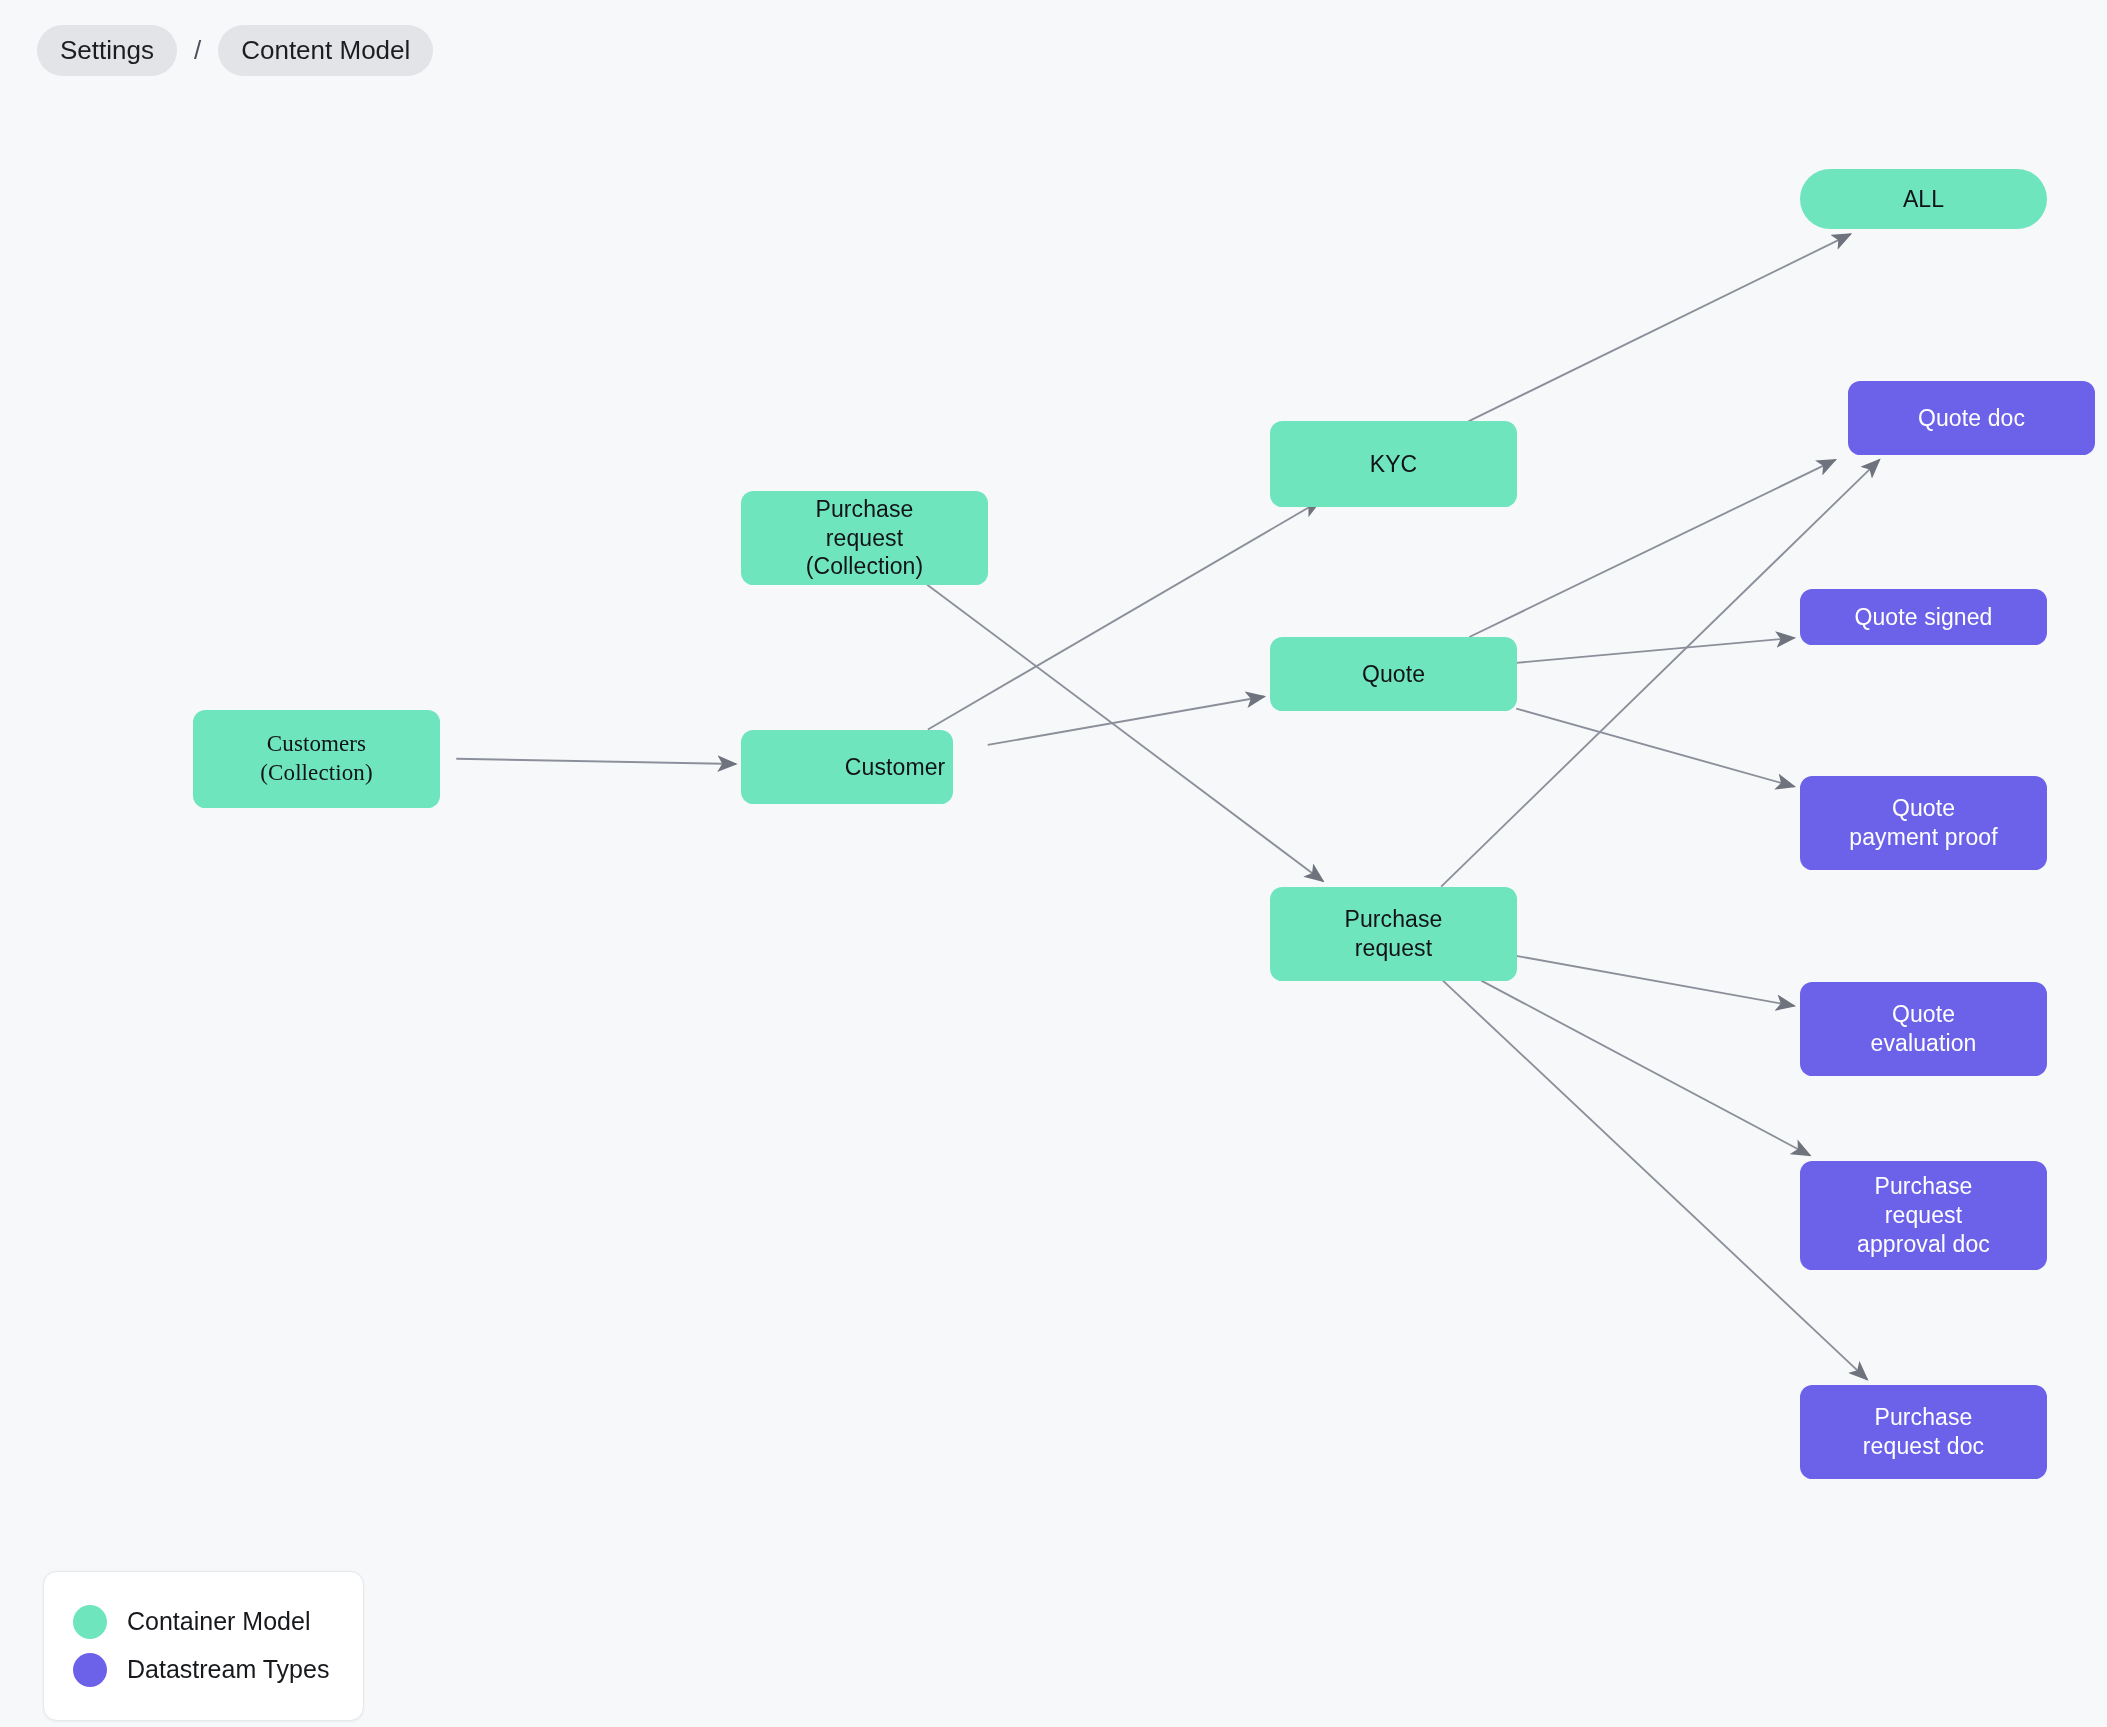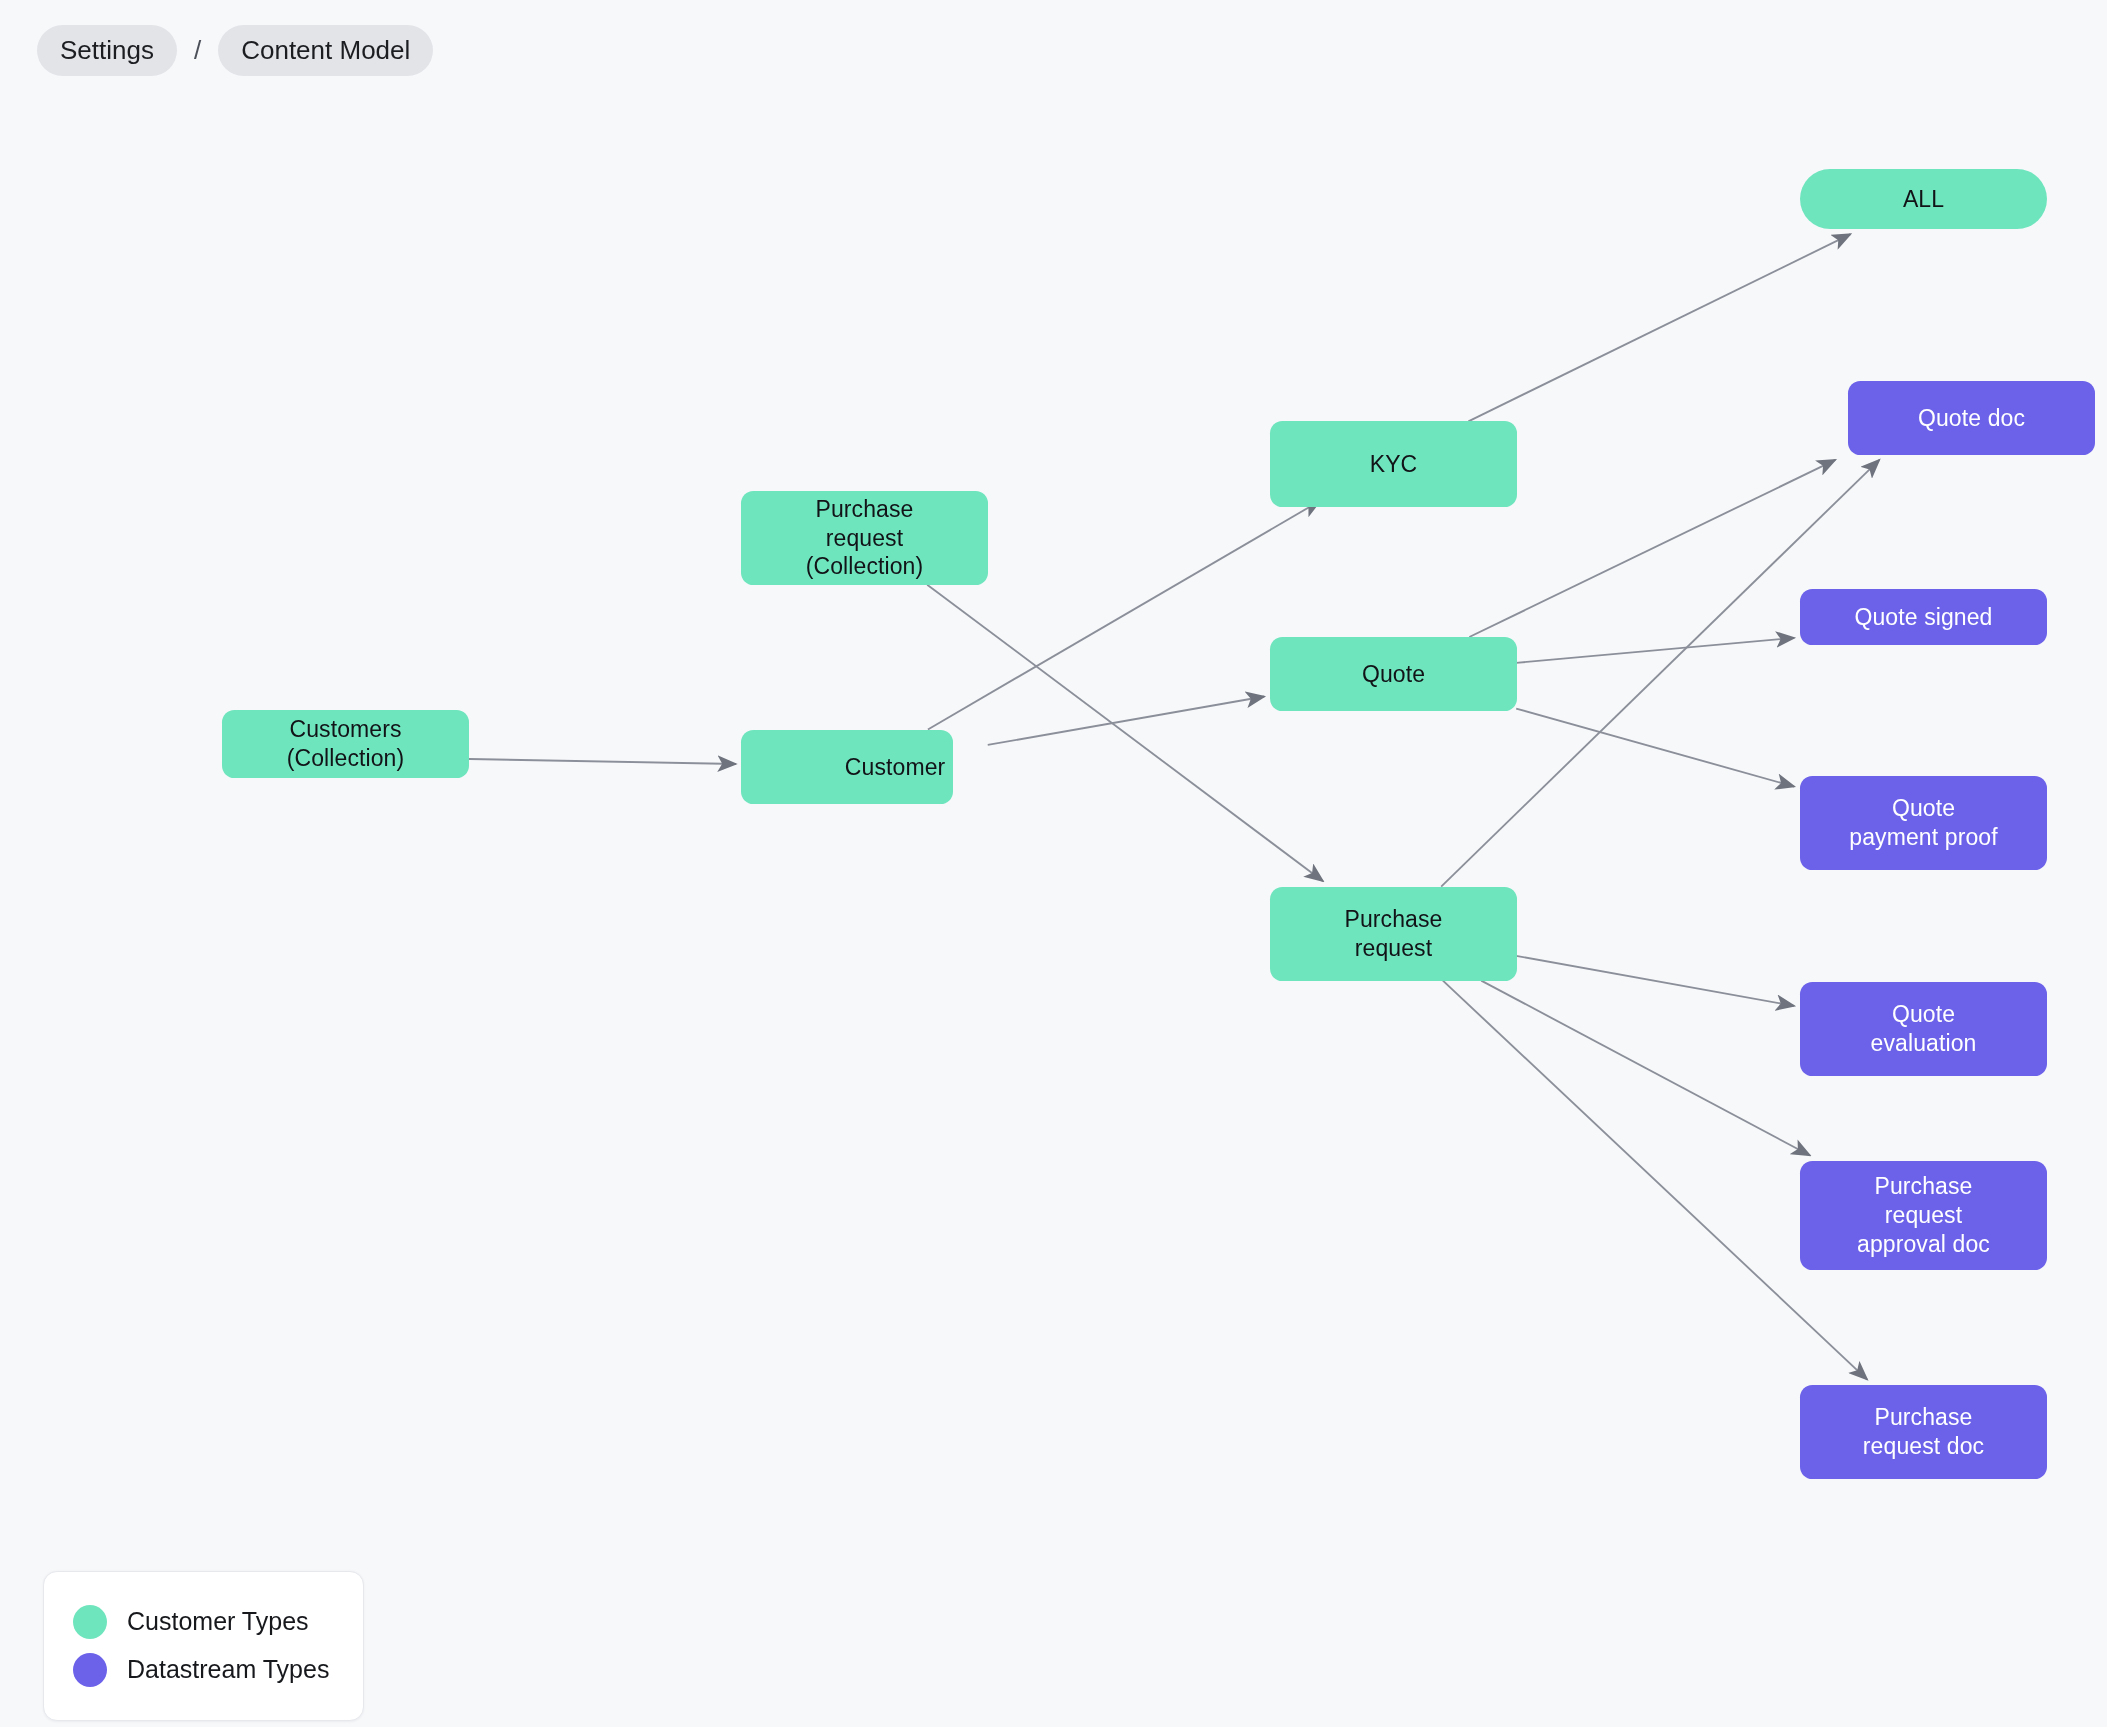--- a/index.html
+++ b/index.html
@@ -151,21 +151,21 @@
         <line x1="1907.17" y1="827.00" x2="2382.37" y2="597.00" stroke="#8B8F99" stroke-width="2.4" marker-end="url(#arrowhead)"></line>
         <line x1="1968.00" y1="860.58" x2="2329.00" y2="828.05" stroke="#8B8F99" stroke-width="2.4" marker-end="url(#arrowhead)"></line>
         <line x1="1968.00" y1="919.88" x2="2329.00" y2="1021.15" stroke="#8B8F99" stroke-width="2.4" marker-end="url(#arrowhead)"></line>
         <line x1="1870.64" y1="1151.00" x2="2439.52" y2="597.00" stroke="#8B8F99" stroke-width="2.4" marker-end="url(#arrowhead)"></line>
         <line x1="1968.00" y1="1240.84" x2="2329.00" y2="1305.90" stroke="#8B8F99" stroke-width="2.4" marker-end="url(#arrowhead)"></line>
         <line x1="1922.67" y1="1273.00" x2="2349.38" y2="1500.00" stroke="#8B8F99" stroke-width="2.4" marker-end="url(#arrowhead)"></line>
         <line x1="1872.87" y1="1273.00" x2="2423.69" y2="1791.00" stroke="#8B8F99" stroke-width="2.4" marker-end="url(#arrowhead)"></line>
       </g>
   </svg>
   <div id="node-layer">
-      <div class="node container" style="left: 222px; top: 710px; width: 247px; height: 68px;"><span>Customers
+      <div class="node container" style="left: 193px; top: 710px; width: 247px; height: 98px; font-family: Liberation Serif, serif;"><span>Customers
 (Collection)</span></div>
       <div class="node container" style="left: 741px; top: 491px; width: 247px; height: 94px;"><span>Purchase
 request
 (Collection)</span></div>
       <div class="node container" style="left: 741px; top: 730px; width: 212px; height: 74px; justify-content: flex-end;"><span>Customer</span></div>
       <div class="node container" style="left: 1270px; top: 421px; width: 247px; height: 86px;"><span>KYC</span></div>
       <div class="node container" style="left: 1270px; top: 637px; width: 247px; height: 74px;"><span>Quote</span></div>
       <div class="node container" style="left: 1270px; top: 887px; width: 247px; height: 94px;"><span>Purchase
 request</span></div>
       <div class="node container" style="left: 1800px; top: 169px; width: 247px; height: 60px; border-radius: 30px;"><span>ALL</span></div>
@@ -179,20 +179,20 @@
 request
 approval doc</span></div>
       <div class="node datastream" style="left: 1800px; top: 1385px; width: 247px; height: 94px;"><span>Purchase
 request doc</span></div>
     </div>
 </div>
 
 <div class="legend">
   <div class="legend-row">
     <span class="legend-swatch" style="background: rgb(111, 229, 190);"></span>
-    <span class="legend-label">Customer Types</span>
+    <span class="legend-label">Container Model</span>
   </div>
   <div class="legend-row">
     <span class="legend-swatch" style="background: rgb(108, 98, 234);"></span>
     <span class="legend-label">Datastream Types</span>
   </div>
 </div>
 
 
 </body></html>

